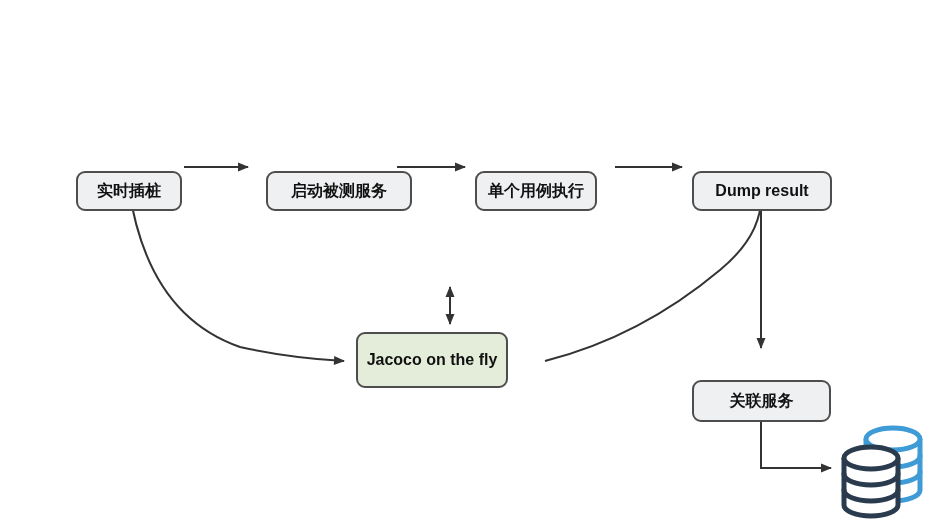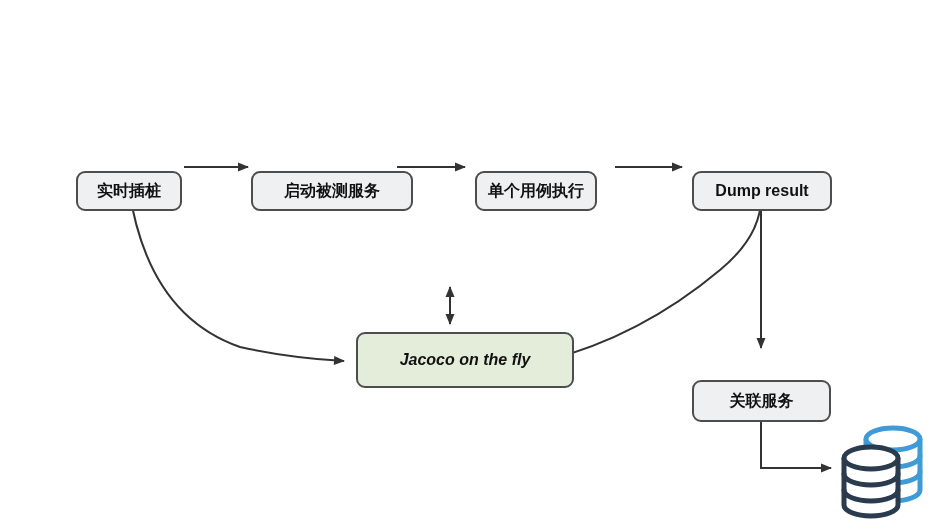--- a/index.html
+++ b/index.html
@@ -80,34 +80,34 @@
       <path class="db-front-stroke" d="M844,474 A27,11 0 0 0 898,474"></path>
       <path class="db-front-stroke" d="M844,490 A27,11 0 0 0 898,490"></path>
       <ellipse class="db-front-body" cx="871" cy="458" rx="27" ry="11"></ellipse>
     </g>
   </svg>
 
   <div class="node gray" style="left:76px;top:147px;width:106px;height:40px;">
     <span>实时插桩</span>
   </div>
 
-  <div class="node gray" style="left:251px;top:147px;width:162px;height:40px;text-align:center;">
+  <div class="node gray" style="left:266px;top:147px;width:146px;height:40px;text-align:center;">
     <span>启动被测服务</span>
   </div>
 
   <div class="node gray" style="left:475px;top:147px;width:122px;height:40px;">
     <span>单个用例执行</span>
   </div>
 
   <div class="node gray" style="left:692px;top:147px;width:140px;height:40px;">
     <span>Dump result</span>
   </div>
 
 
-  <div class="node green" style="left:356px;top:332px;width:218px;height:56px;font-style:italic;">
+  <div class="node green" style="left:356px;top:332px;width:152px;height:56px;">
     <span>Jacoco on the fly</span>
   </div>
 
   <div class="node gray" style="left:692px;top:356px;width:139px;height:42px;align-items:center;">
     <span>关联服务</span>
   </div>
 
 </div>
 
 </body></html>

